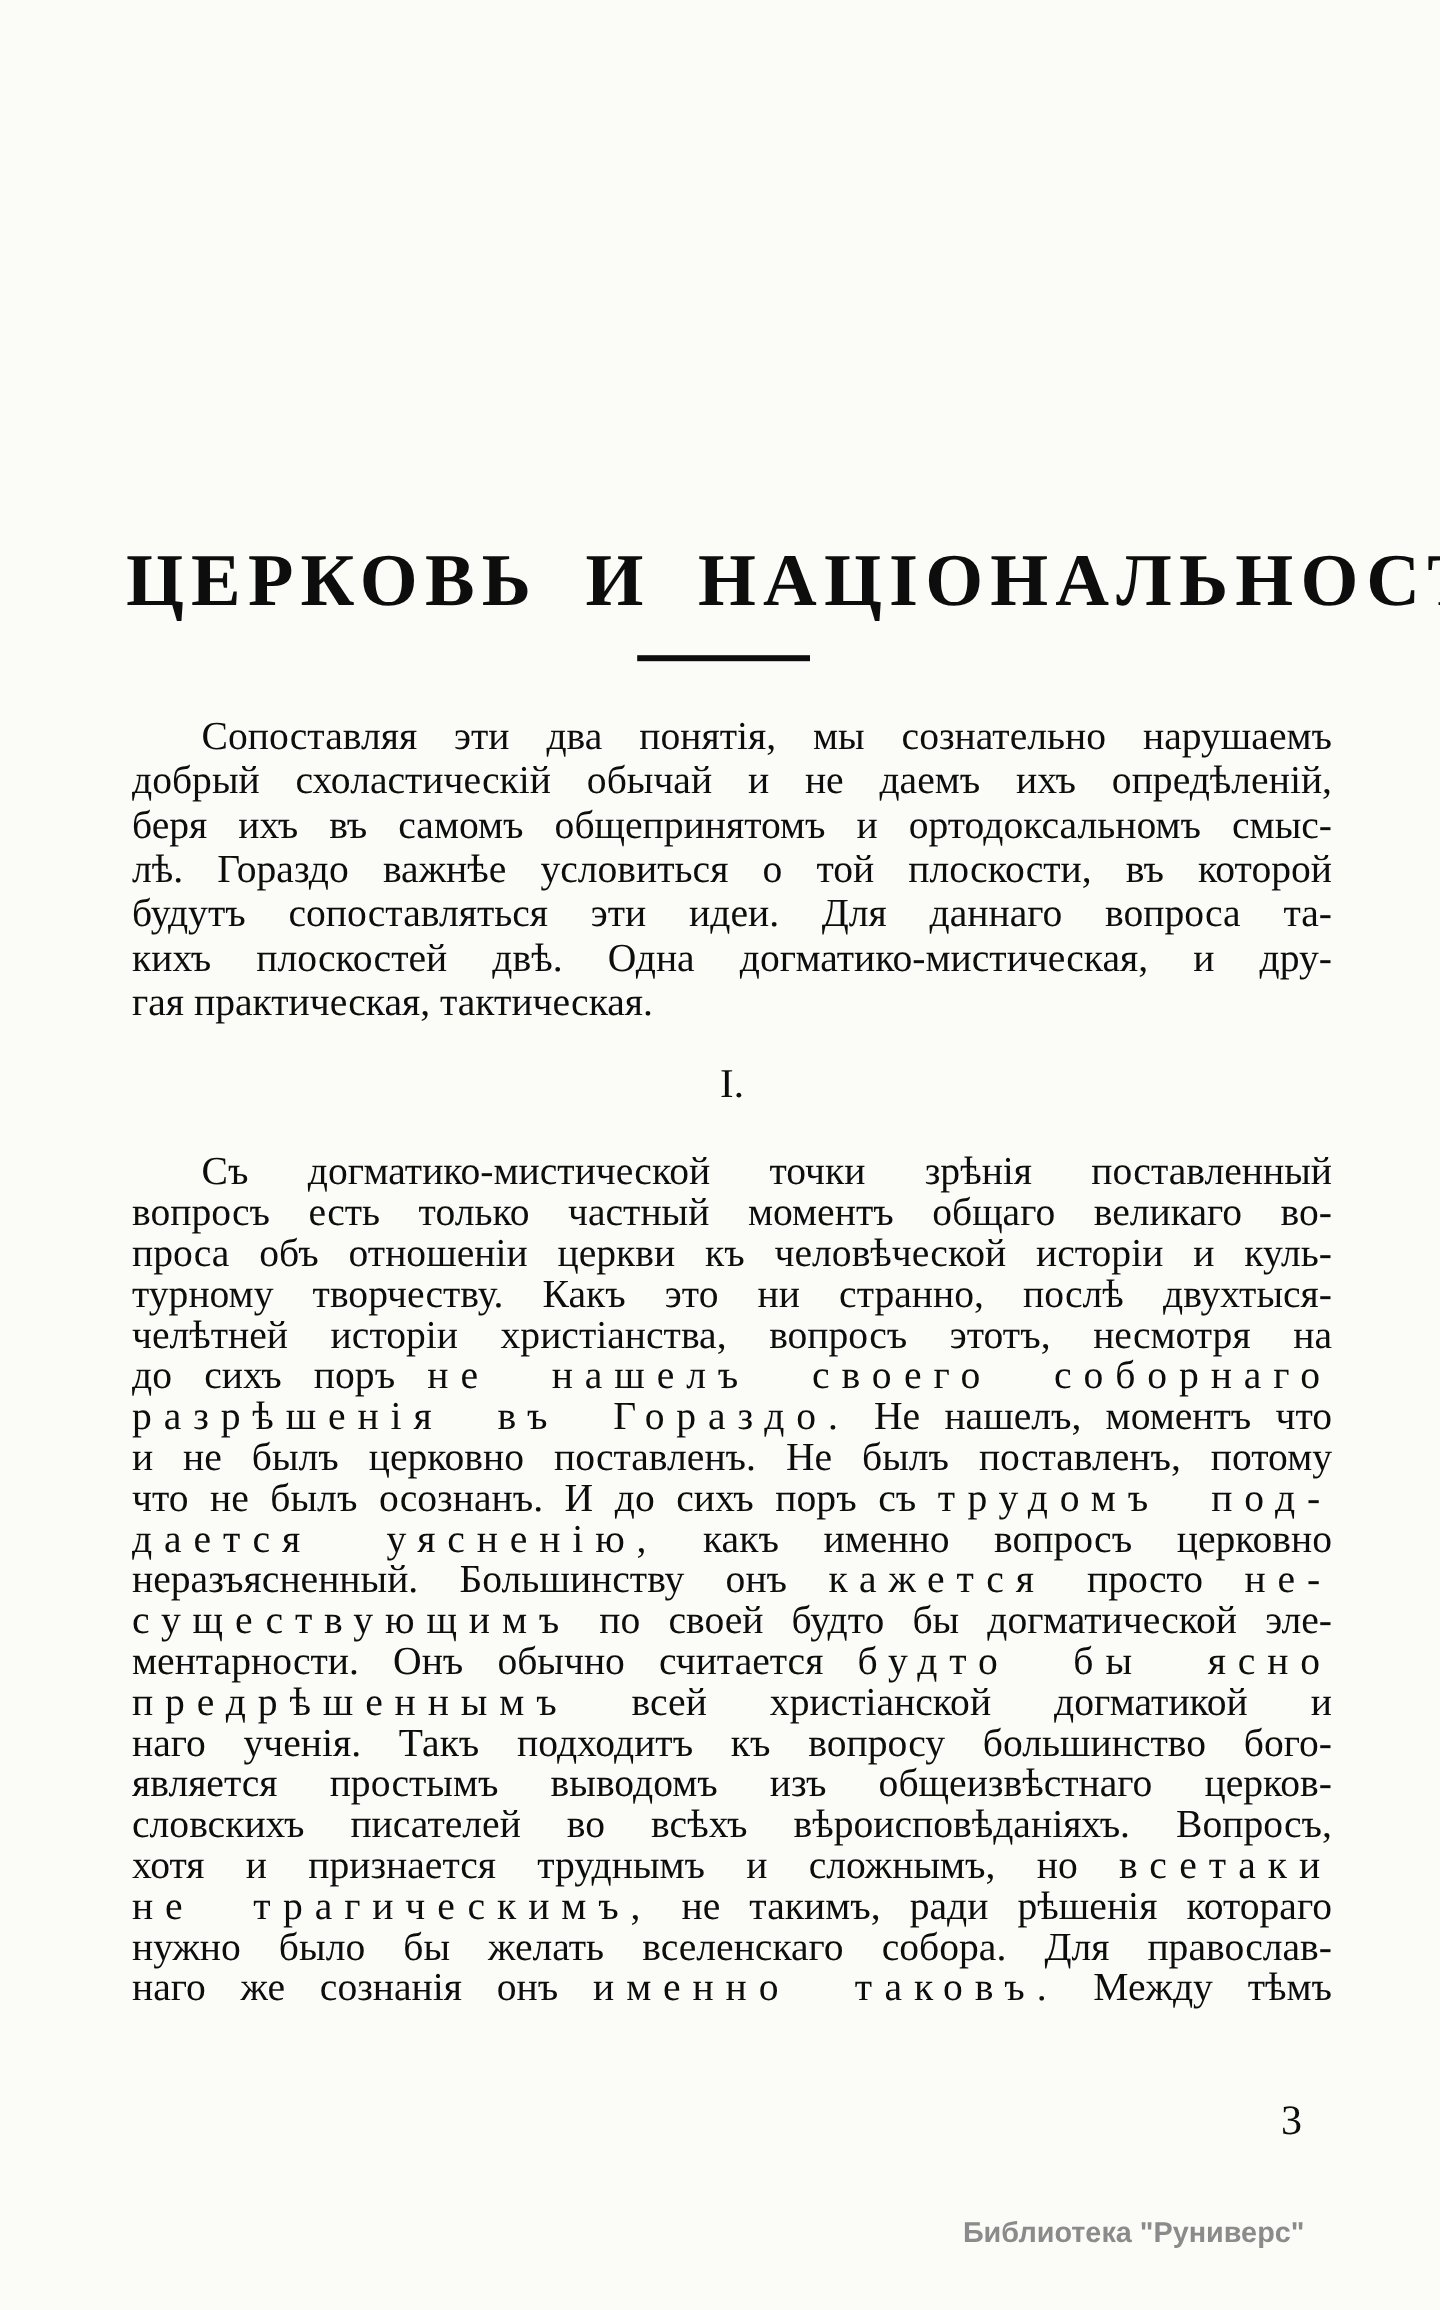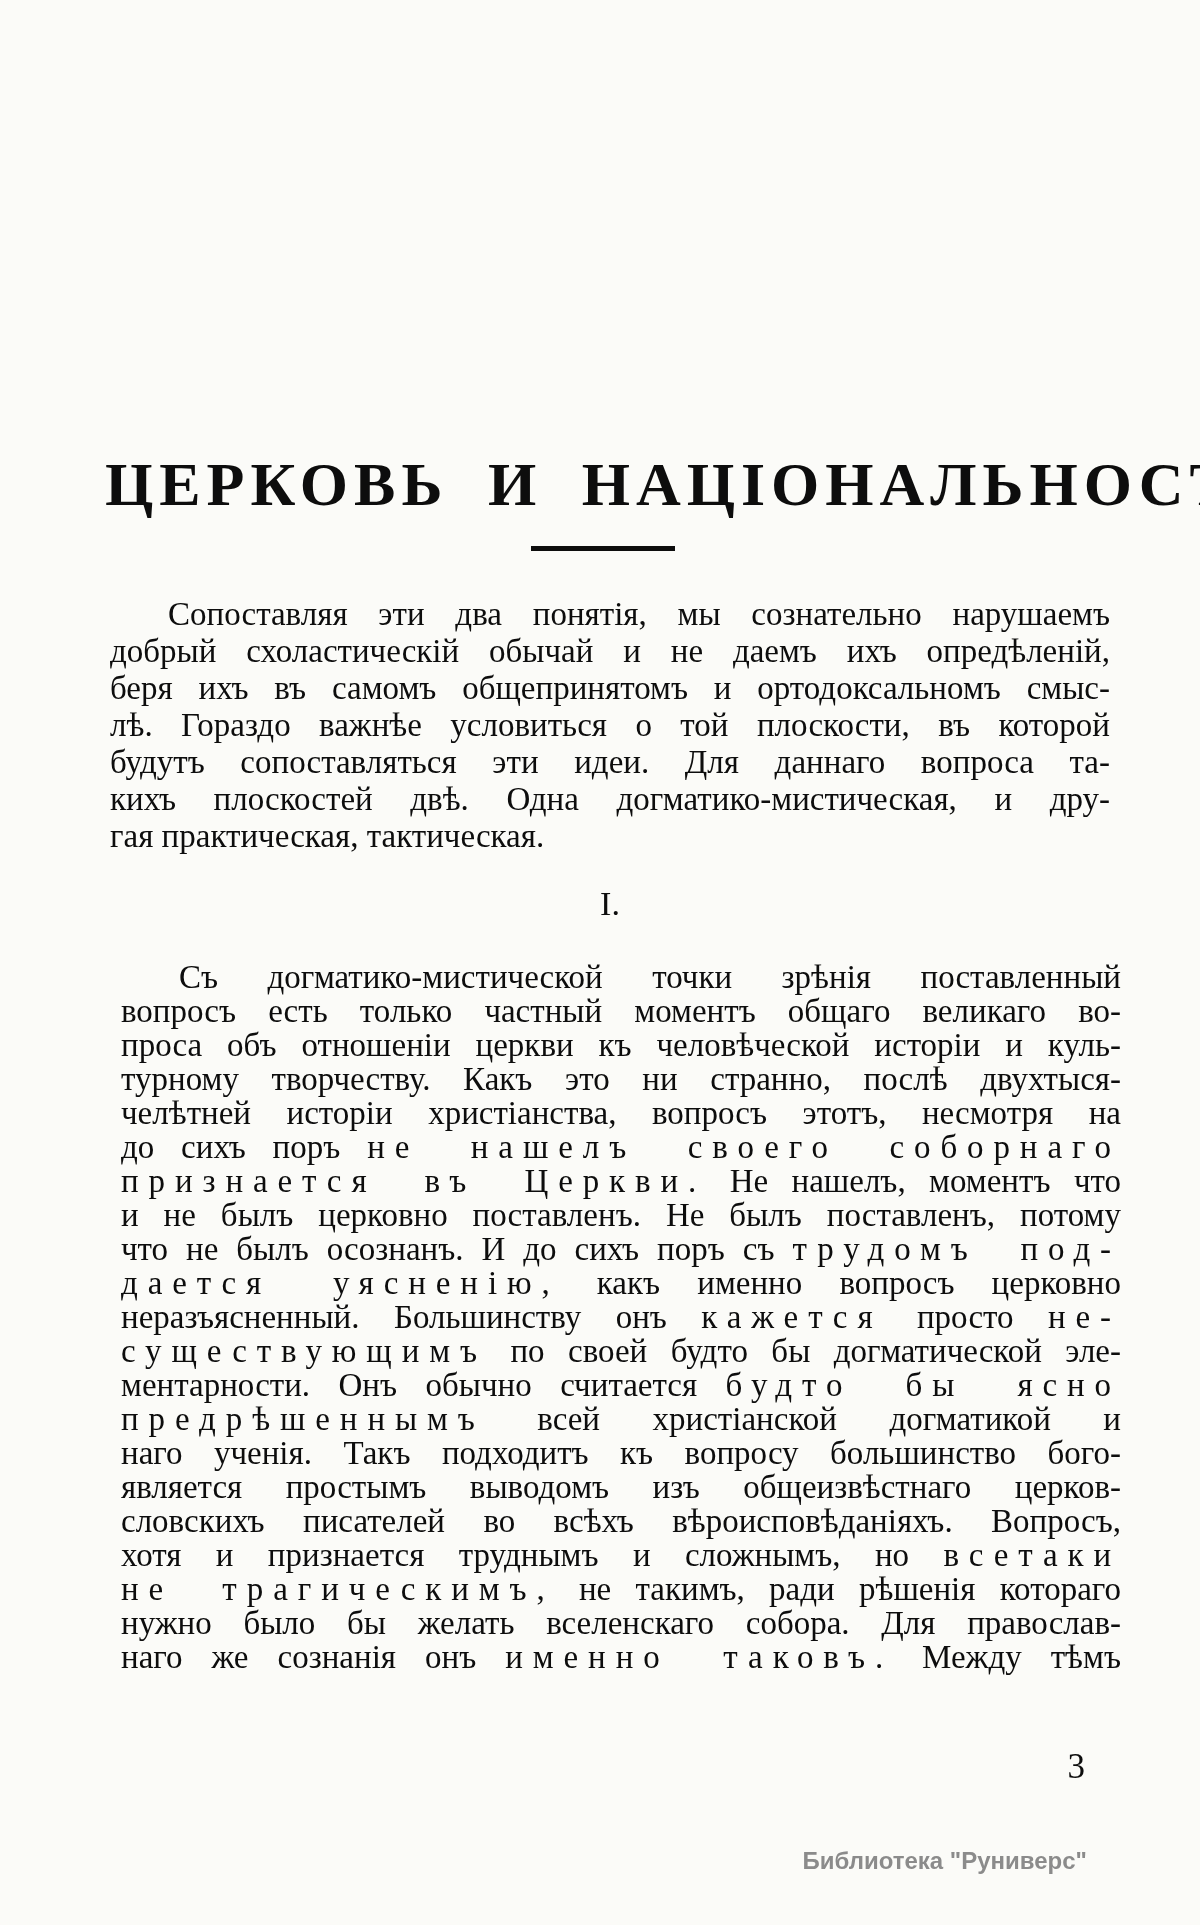--- a/index.html
+++ b/index.html
@@ -40,21 +40,21 @@
   }
 
   .textblock {
     position: absolute;
     left: 110px;
     width: 1000px;
     font-size: 33px;
   }
 
   #para1 { top: 596px; line-height: 37px; }
-  #para2 { top: 960px; line-height: 34px; margin-left: 11px; }
+  #para2 { top: 960px; line-height: 34px; }
 
   .line {
     text-align: justify;
     text-align-last: justify;
   }
   .line.indent { padding-left: 58px; }
   .line.nojust { text-align: center; text-align-last: left; }
 
   .sp { letter-spacing: 0.30em; word-spacing: 0.45em; }
 
@@ -108,21 +108,21 @@
 
   <div class="section-no">I.</div>
 
   <div class="textblock" id="para2">
       <div class="line indent"><span>Съ догматико-мистической точки зрѣнія поставленный</span></div>
       <div class="line"><span>вопросъ есть только частный моментъ общаго великаго во-</span></div>
       <div class="line"><span>проса объ отношеніи церкви къ человѣческой исторіи и куль-</span></div>
       <div class="line"><span>турному творчеству. Какъ это ни странно, послѣ двухтыся-</span></div>
       <div class="line"><span>челѣтней исторіи христіанства, вопросъ этотъ, несмотря на</span></div>
       <div class="line"><span>до сихъ поръ </span><span class="sp">не нашелъ своего соборнаго</span></div>
-      <div class="line"><span class="sp">признается въ Церкви.</span><span> Не нашелъ, моментъ что</span></div>
+      <div class="line"><span class="sp">разрѣшенія въ Гораздо.</span><span> Не нашелъ, моментъ что</span></div>
       <div class="line"><span>и не былъ церковно поставленъ. Не былъ поставленъ, потому</span></div>
       <div class="line"><span>что не былъ осознанъ. И до сихъ поръ съ </span><span class="sp">трудомъ под-</span></div>
       <div class="line"><span class="sp">дается уясненію,</span><span> какъ именно вопросъ церковно</span></div>
       <div class="line"><span>неразъясненный. Большинству онъ </span><span class="sp">кажется</span><span> просто </span><span class="sp">не-</span></div>
       <div class="line"><span class="sp">существующимъ</span><span> по своей будто бы догматической эле-</span></div>
       <div class="line"><span>ментарности. Онъ обычно считается </span><span class="sp">будто бы ясно</span></div>
       <div class="line"><span class="sp">предрѣшеннымъ</span><span> всей христіанской догматикой и</span></div>
       <div class="line"><span>наго ученія. Такъ подходитъ къ вопросу большинство бого-</span></div>
       <div class="line"><span>является простымъ выводомъ изъ общеизвѣстнаго церков-</span></div>
       <div class="line"><span>словскихъ писателей во всѣхъ вѣроисповѣданіяхъ. Вопросъ,</span></div>

